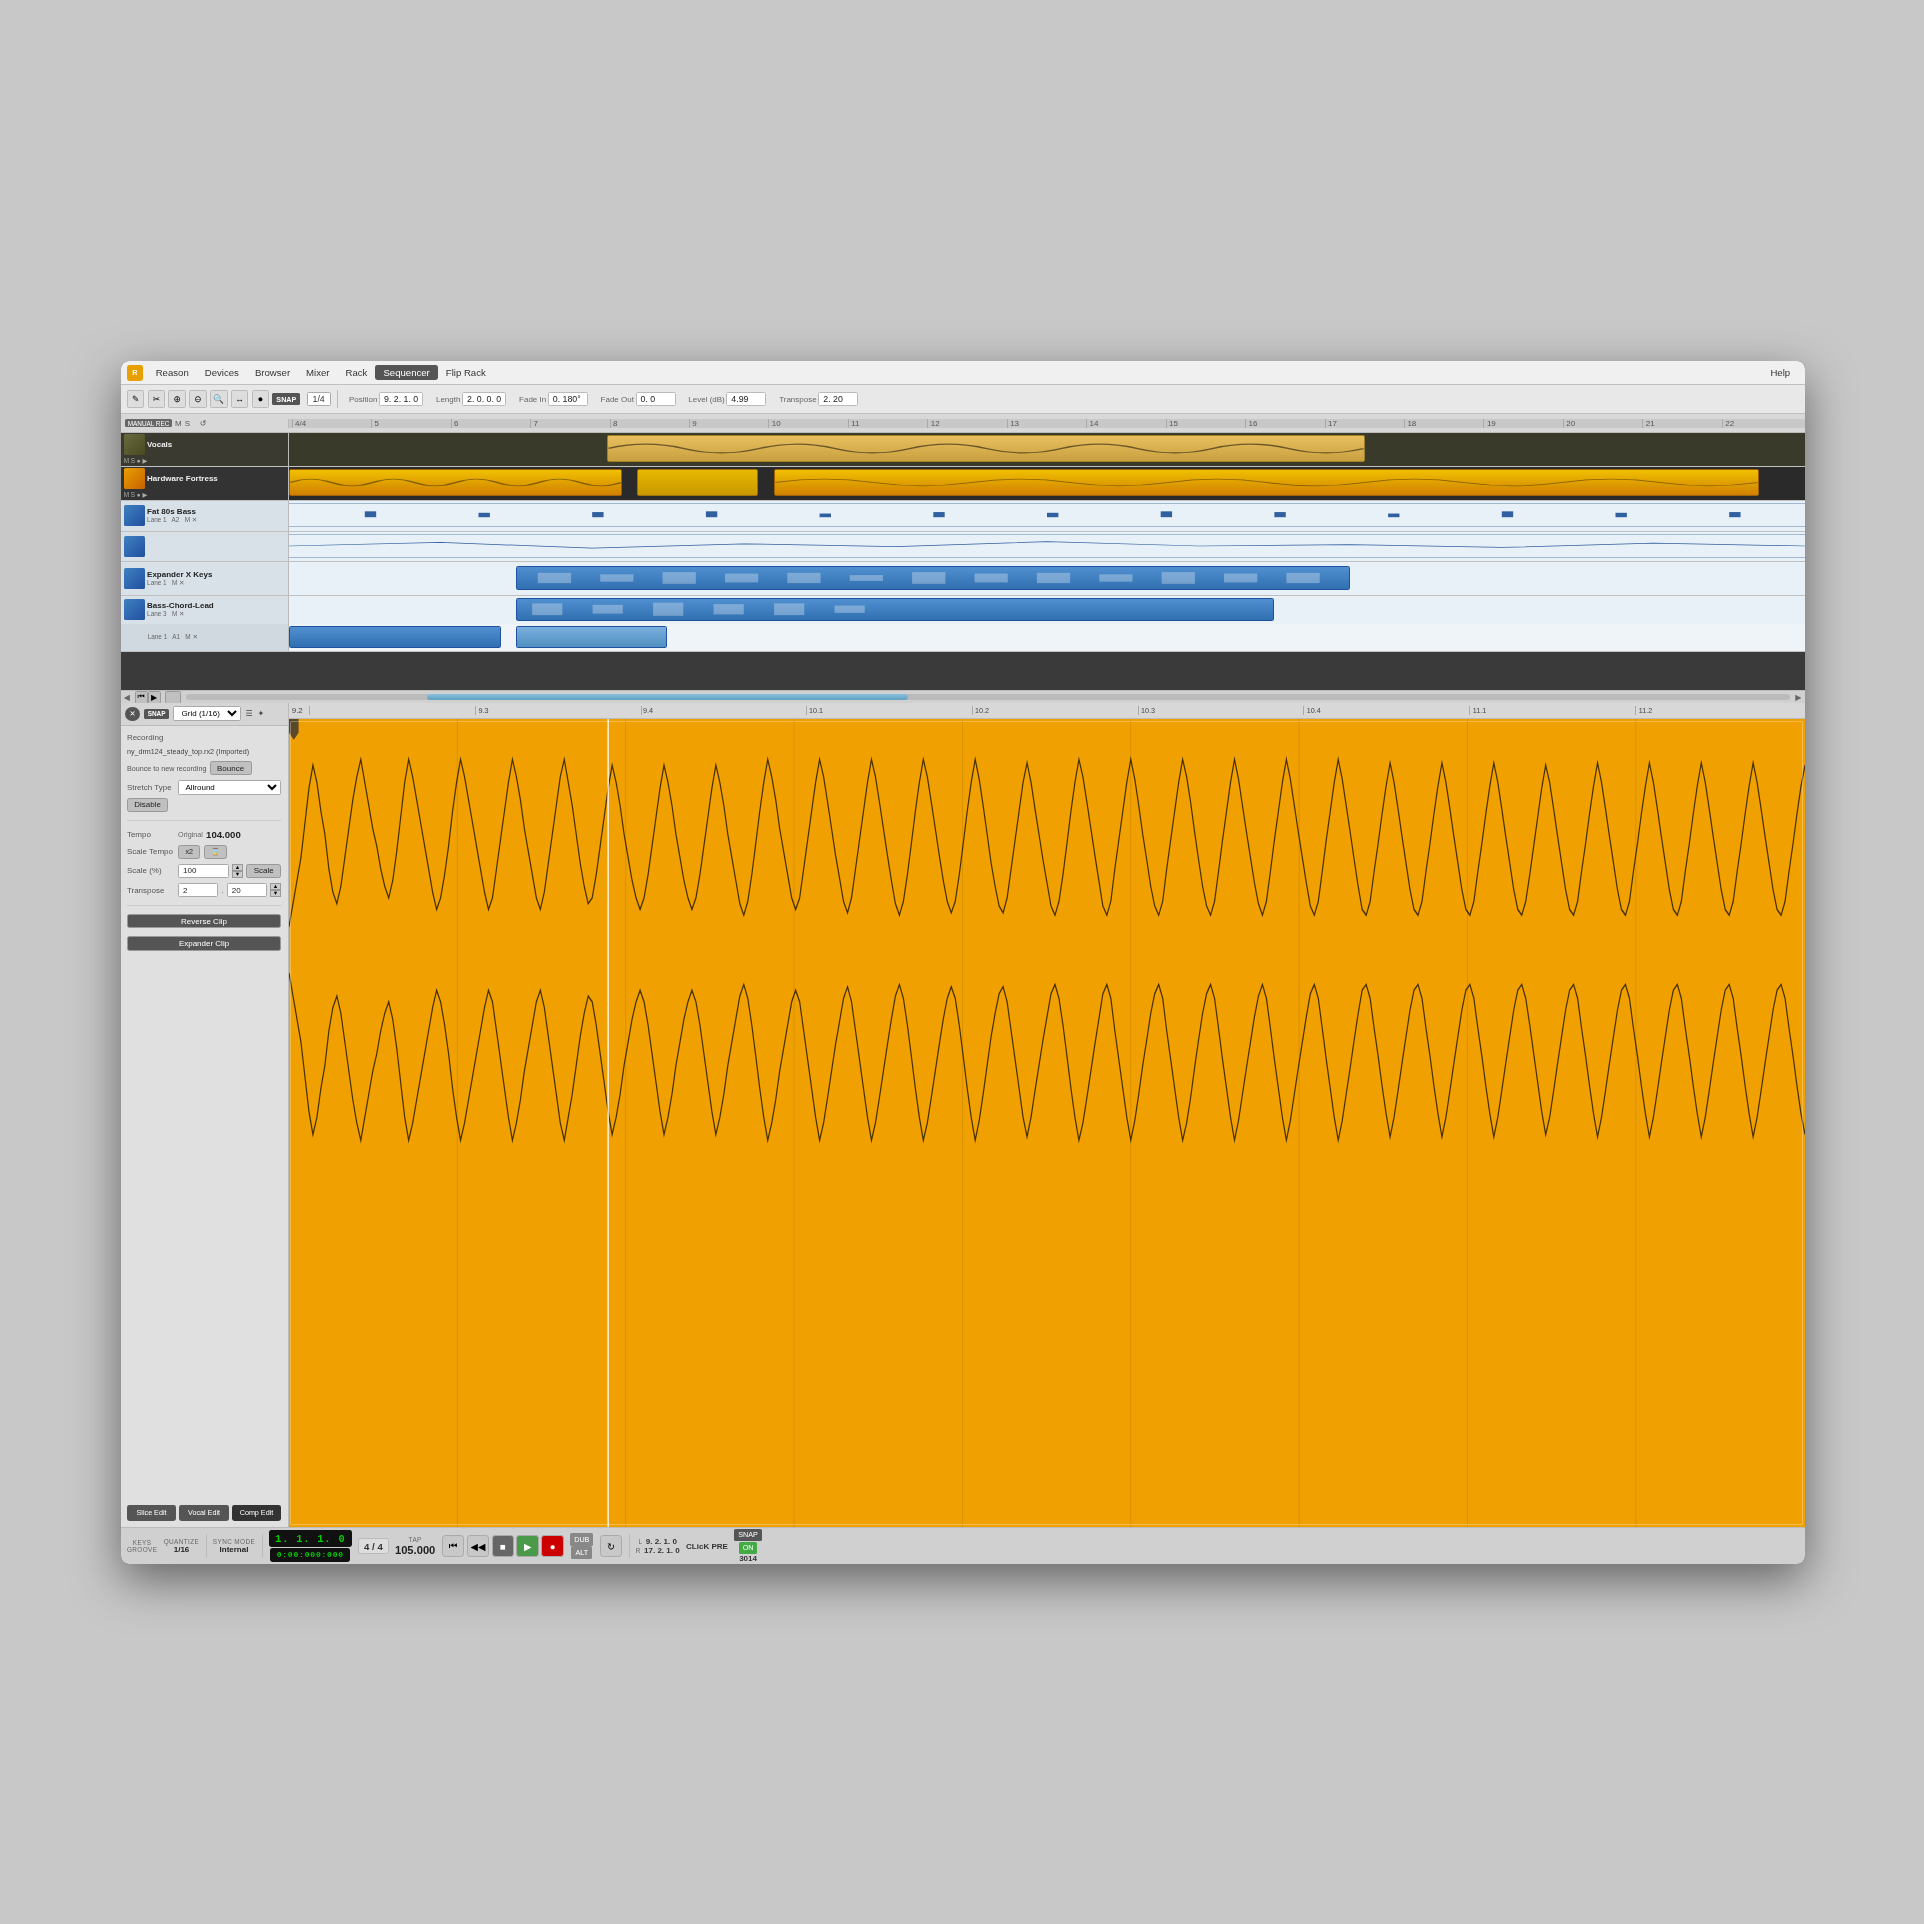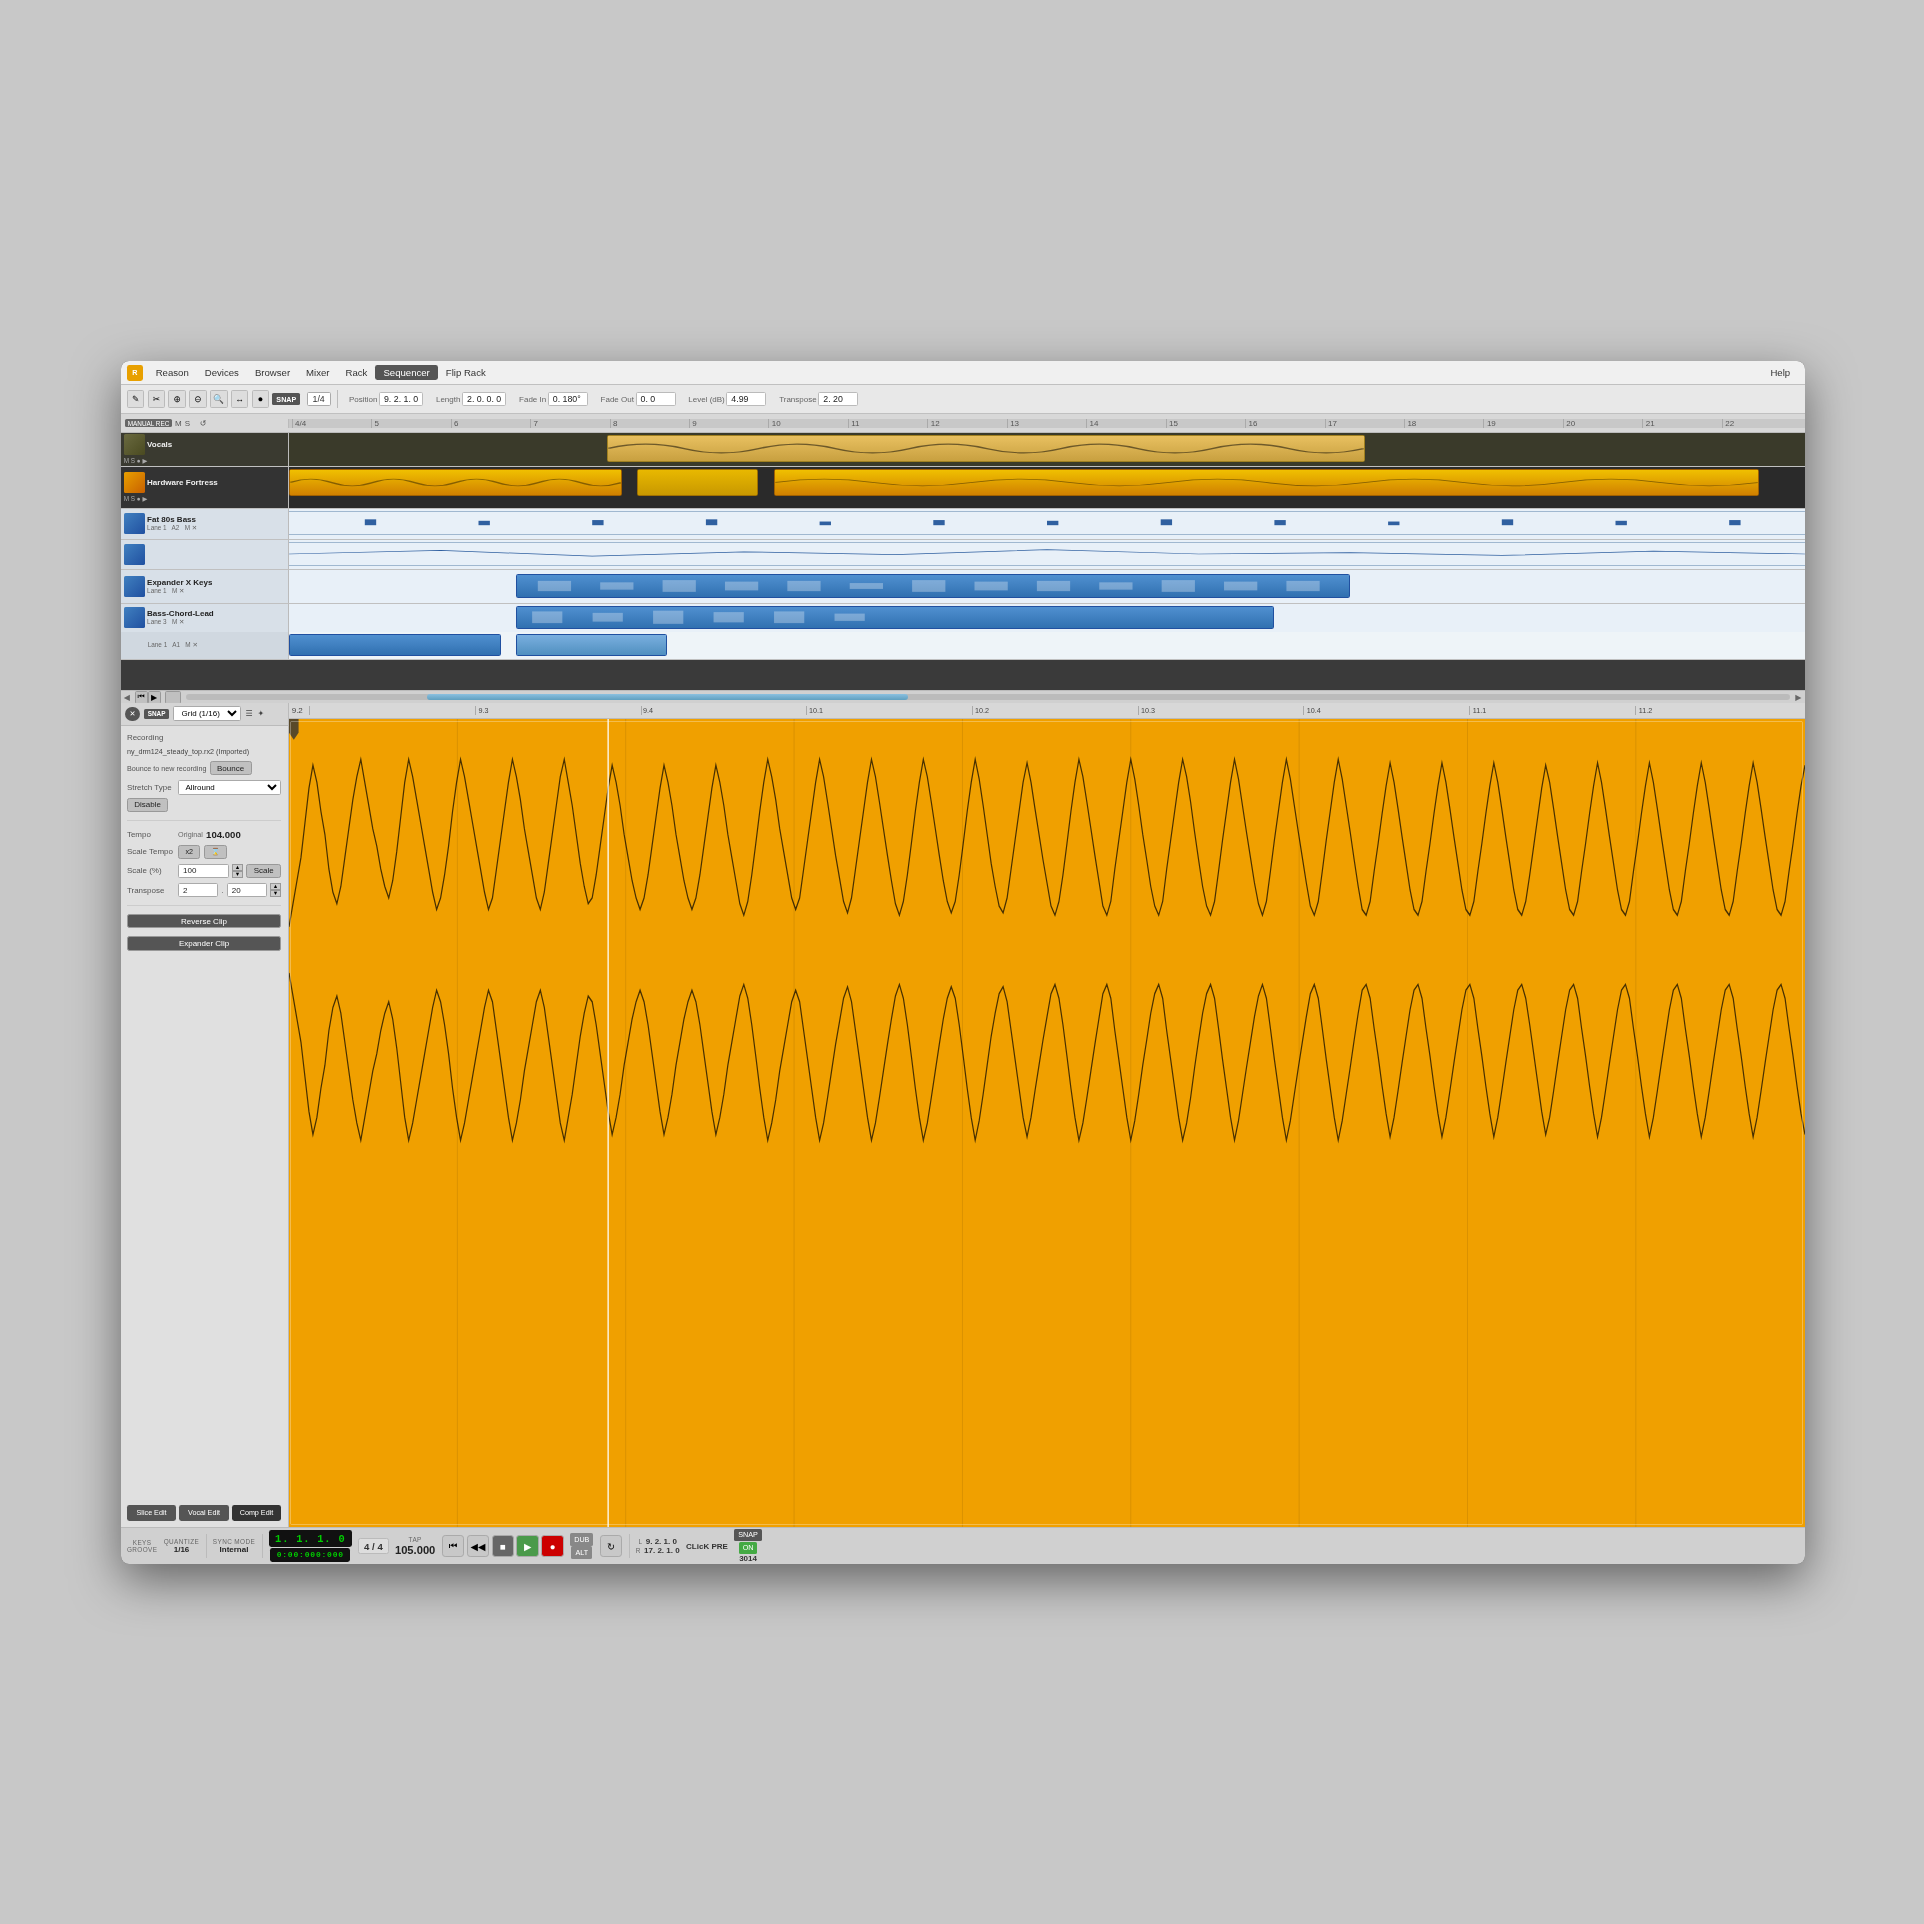--- a/index.html
+++ b/index.html
@@ -631,21 +631,21 @@
           </div>
           <div class="track-content" style="background:#3a3a2a;">
             <div style="position:absolute;left:21%;top:2.4px;width:50%;height:27px;background:linear-gradient(to bottom,#e8c060,#c8a040);border:0.8px solid #a08020;border-radius:1.6px;overflow:hidden;">
               <svg width="100%" height="100%" viewBox="0 0 200 34" preserveAspectRatio="none">
                 <path d="M0,17 Q10,5 20,17 Q30,29 40,17 Q50,5 60,17 Q70,29 80,17 Q90,5 100,17 Q110,29 120,17 Q130,5 140,17 Q150,29 160,17 Q170,5 180,17 Q190,29 200,17" stroke="rgba(0,0,0,0.5)" stroke-width="1.5" fill="none"></path>
               </svg>
             </div>
           </div>
         </div>
 
-        <div class="track-row" style="height:42px;background:#2a2a2a;">
+        <div class="track-row" style="height:34px;background:#2a2a2a;">
           <div class="track-header" style="background:#333;width:168px;">
             <div style="display:flex;align-items:center;">
               <div class="track-thumb reason"></div>
               <span class="track-name" style="color:#eee;">Hardware Fortress</span>
             </div>
             <div class="track-controls">
               <span style="color:#aaa;font-size:6.4px;">M S ● ▶</span>
             </div>
           </div>
           <div class="track-content" style="background:#2a2a2a;">

